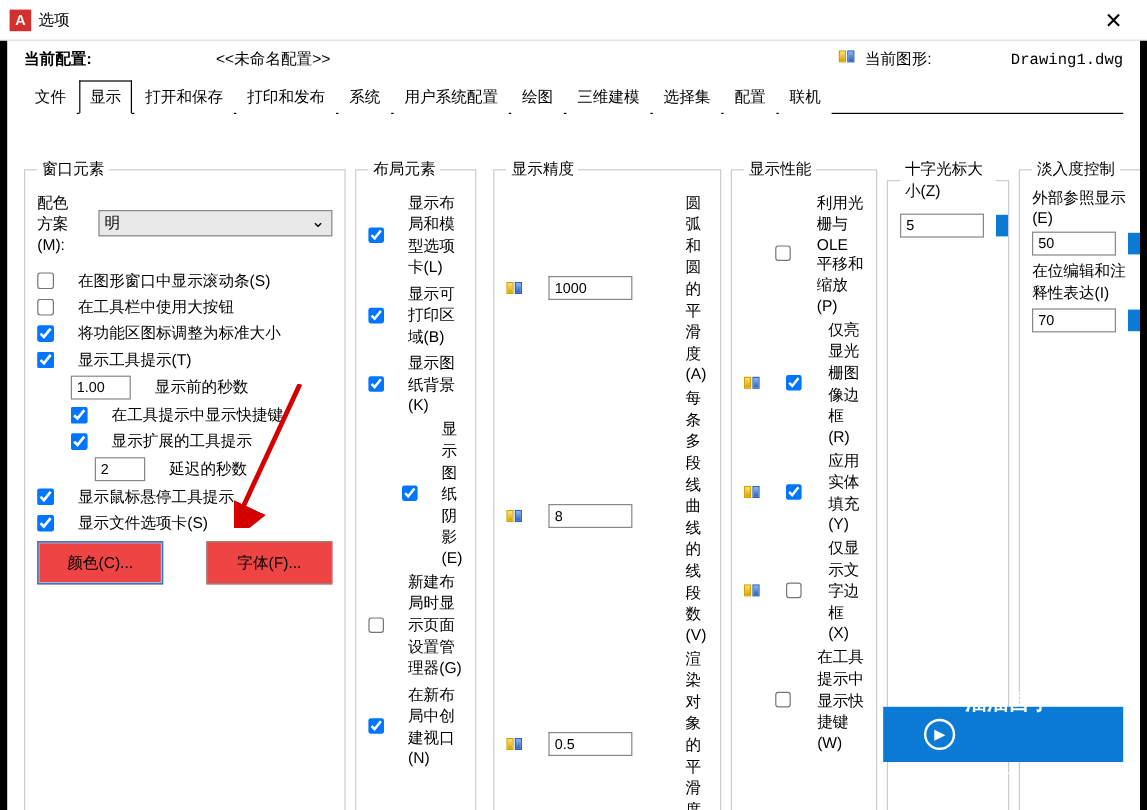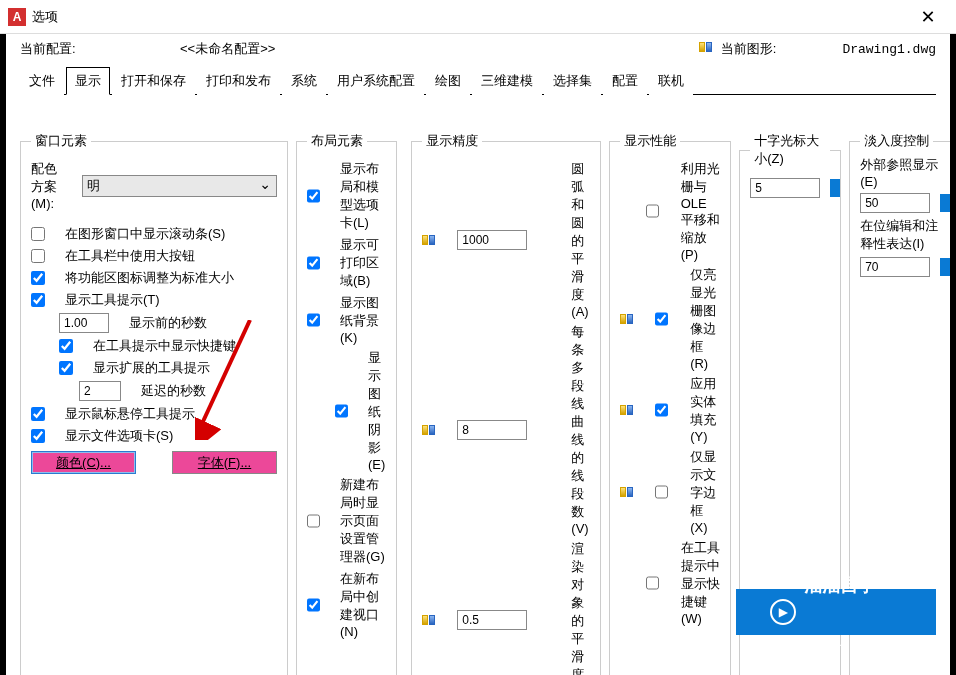--- a/index.html
+++ b/index.html
@@ -4,21 +4,21 @@
 <style>
 * { box-sizing: border-box; margin: 0; padding: 0; font-family: "Microsoft YaHei", SimSun, sans-serif; font-size: 13px; }
 body { background: #fff; width: 956px; height: 675px; overflow: hidden; position: relative; }
 
 .titlebar { height: 34px; background: #fff; border-bottom: 1px solid #ddd; display: flex; align-items: center; padding: 0 8px; justify-content: space-between; }
 .titlebar .left { display: flex; align-items: center; gap: 6px; }
 .app-logo { width: 18px; height: 18px; background: #d32f2f; color: #fff; font-weight: bold; display: flex; align-items: center; justify-content: center; font-size: 12px; }
 .close-x { width: 40px; height: 30px; display: flex; align-items: center; justify-content: center; font-size: 18px; cursor: pointer; }
 
 .toprow { display: flex; align-items: center; padding: 6px 20px 8px 20px; gap: 20px; }
-.toprow .profile-lbl { min-width: 140px; }
+.toprow .profile-lbl { min-width: 140px; font-weight: bold; }
 .toprow .profile-name { flex: 1; }
 .toprow .drawing-group { display: flex; align-items: center; gap: 6px; }
 .smallicon { width: 16px; height: 14px; display: inline-block; }
 
 .tabs-wrap { border-bottom: 1px solid #000; margin: 0 20px; position: relative; }
 .tabs { display: flex; }
 .tab { padding: 4px 8px; border: 1px solid transparent; border-bottom: none; cursor: pointer; margin-right: 2px; position: relative; top: 1px; background: #fff; }
 .tab.active { border-color: #000; border-bottom: 1px solid #fff; }
 
 .content { display: flex; padding: 8px 20px; gap: 14px; }
@@ -29,21 +29,21 @@
 
 .row { display: flex; align-items: center; gap: 20px; margin: 4px 0; }
 .row.indent1 { margin-left: 28px; }
 .row.indent2 { margin-left: 48px; }
 input[type=checkbox] { width: 14px; height: 14px; }
 .numbox { width: 50px; height: 20px; border: 1px solid #888; padding: 1px 4px; font-size: 12px; }
 select.combo { width: 195px; height: 22px; background: #e8e8e8; border: 1px solid #888; padding: 0 4px; appearance: none; position: relative; }
 .combo-wrap { position: relative; display: inline-block; }
 .combo-wrap::after { content: "⌄"; position: absolute; right: 6px; top: 1px; font-size: 14px; pointer-events: none; }
 
-.btn { width: 105px; height: 23px; border: 1px solid #888; background: #ec4899; cursor: pointer; text-decoration: underline; }
+.btn { width: 105px; height: 36px; border: 1px solid #888; background: #ef4444; cursor: pointer; }
 .btn.focus { border: 1px solid #2a7ccf; box-shadow: 0 0 0 1px #8dbef0 inset; }
 
 .precision-row { display: flex; align-items: center; gap: 22px; margin: 4px 0; }
 .precision-row .pbox { width: 70px; height: 20px; border: 1px solid #888; padding: 1px 4px; font-size: 12px; }
 .precision-row .plabel { margin-left: 22px; }
 
 .slider-wrap { display: flex; align-items: center; gap: 10px; margin: 4px 0; }
 .slider-wrap .sbox { width: 70px; height: 20px; border: 1px solid #888; padding: 1px 4px; font-size: 12px; }
 .slider { position: relative; flex: 1; height: 18px; }
 .slider .track { position: absolute; top: 7px; left: 0; right: 0; height: 4px; background: #e8e8e8; border: 1px solid #bbb; border-radius: 2px; }

